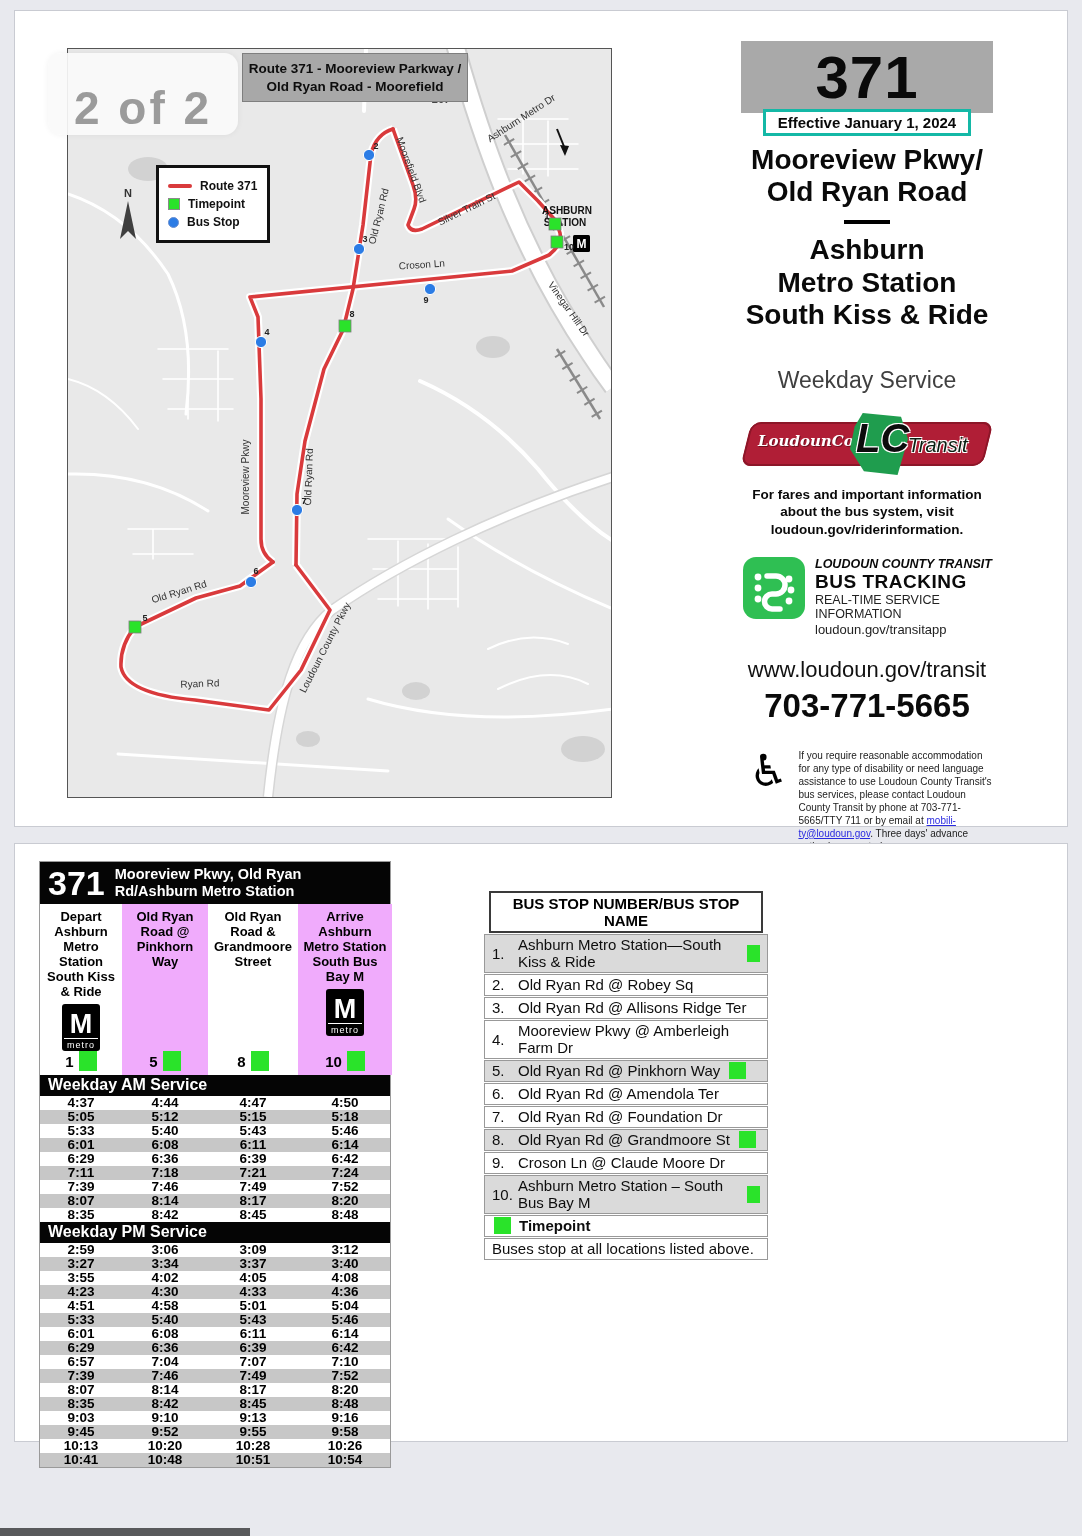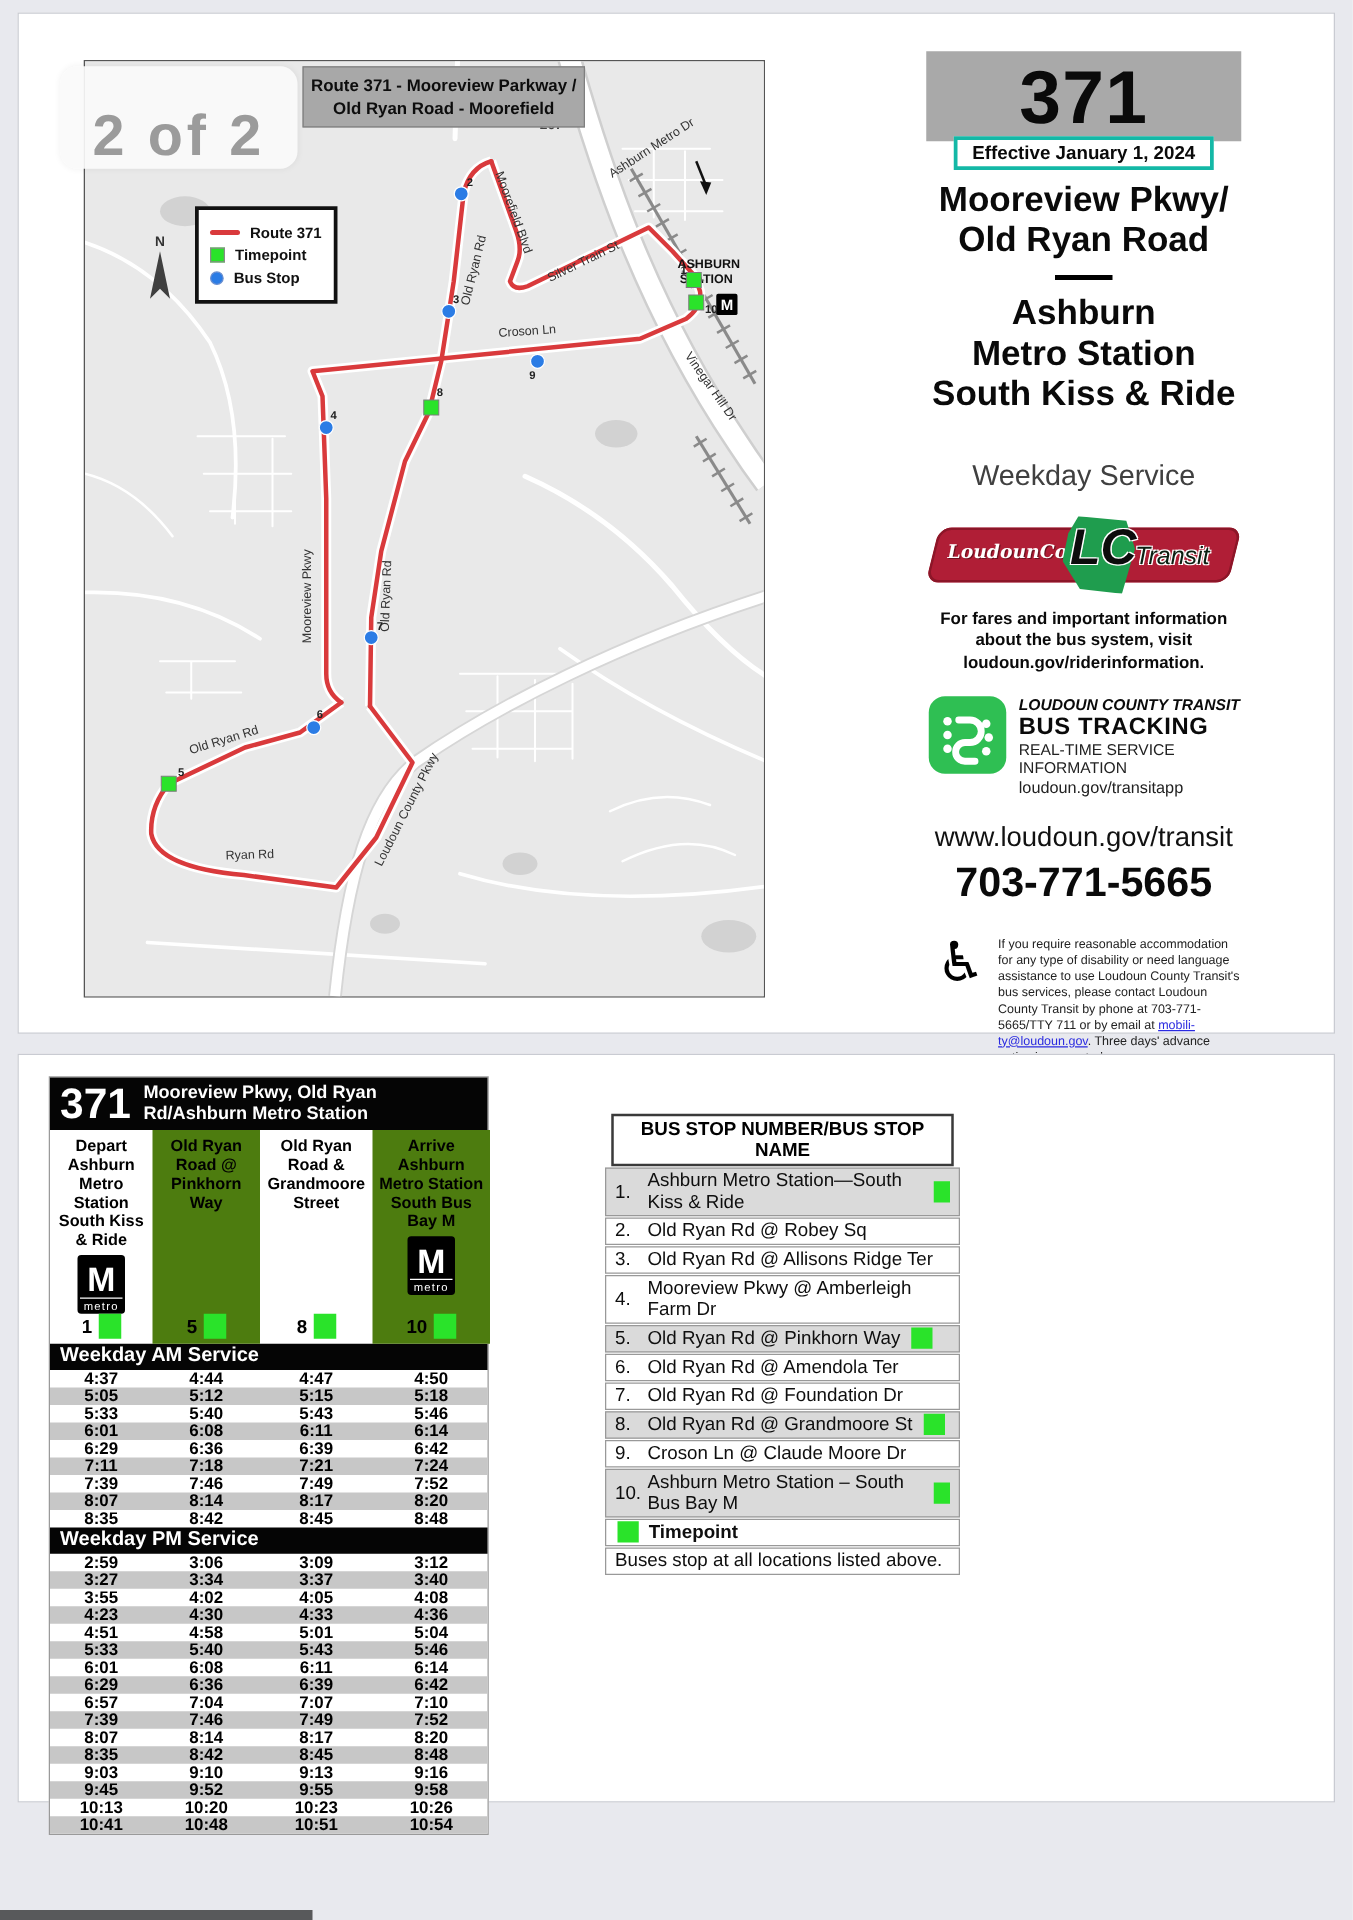--- a/index.html
+++ b/index.html
@@ -57,21 +57,21 @@
   #access-text { width:218px; font-size:10px; line-height:1.3; color:#222; }
   #access-text .lnk { color:#2a2ae0; text-decoration:underline; }
 
   
   #schedule { position:absolute; left:24px; top:17px; width:352px; border:1px solid #9a9a9a; background:#fff; }
   #sch-header { background:#050505; color:#fff; display:flex; align-items:center; gap:10px; padding:4px 6px 4px 8px; min-height:42px; }
   #sch-header .num { font-size:34px; font-weight:800; line-height:1; }
   #sch-header .ttl { font-size:14.5px; font-weight:800; line-height:1.15; }
   #sch-cols { display:grid; grid-template-columns:82px 86px 90px 94px; }
   .sch-col { position:relative; padding:5px 2px 4px 2px; display:flex; flex-direction:column; align-items:center; min-height:137px; }
-  .sch-col.shaded { background:#4d7c0f; }
+  .sch-col.shaded { background:#f0abfc; }
   .col-name { font-size:13px; font-weight:800; text-align:center; line-height:1.16; }
   .mlogo { width:38px; height:47px; background:#000; border-radius:3px; margin-top:5px; display:flex; flex-direction:column; align-items:center; justify-content:flex-end; }
   .mlogo .m { color:#fff; font-size:27px; font-weight:800; line-height:1.05; }
   .mlogo .metro { color:#fff; font-size:9px; letter-spacing:1px; border-top:1px solid #fff; width:90%; text-align:center; padding:1px 0; }
   .stopnum { margin-top:auto; display:flex; align-items:center; gap:5px; }
   .stopnum .n { font-size:15px; font-weight:800; }
   .greensq { width:18px; height:20px; background:#2ae32a; display:inline-block; }
   .sec-bar { background:#050505; color:#fff; font-size:16px; font-weight:800; padding:1px 0 2px 8px; }
   .t-row { display:grid; grid-template-columns:82px 86px 90px 94px; }
   .t-row.alt { background:#c7c7c7; }
@@ -490,21 +490,21 @@
           </div>
           <div class="t-row alt">
             <div class="t-cell">9:45</div>
             <div class="t-cell">9:52</div>
             <div class="t-cell">9:55</div>
             <div class="t-cell">9:58</div>
           </div>
           <div class="t-row">
             <div class="t-cell">10:13</div>
             <div class="t-cell">10:20</div>
-            <div class="t-cell">10:23</div>
+            <div class="t-cell">10:28</div>
             <div class="t-cell">10:26</div>
           </div>
           <div class="t-row alt">
             <div class="t-cell">10:41</div>
             <div class="t-cell">10:48</div>
             <div class="t-cell">10:51</div>
             <div class="t-cell">10:54</div>
           </div>
         </div>
     </div>

